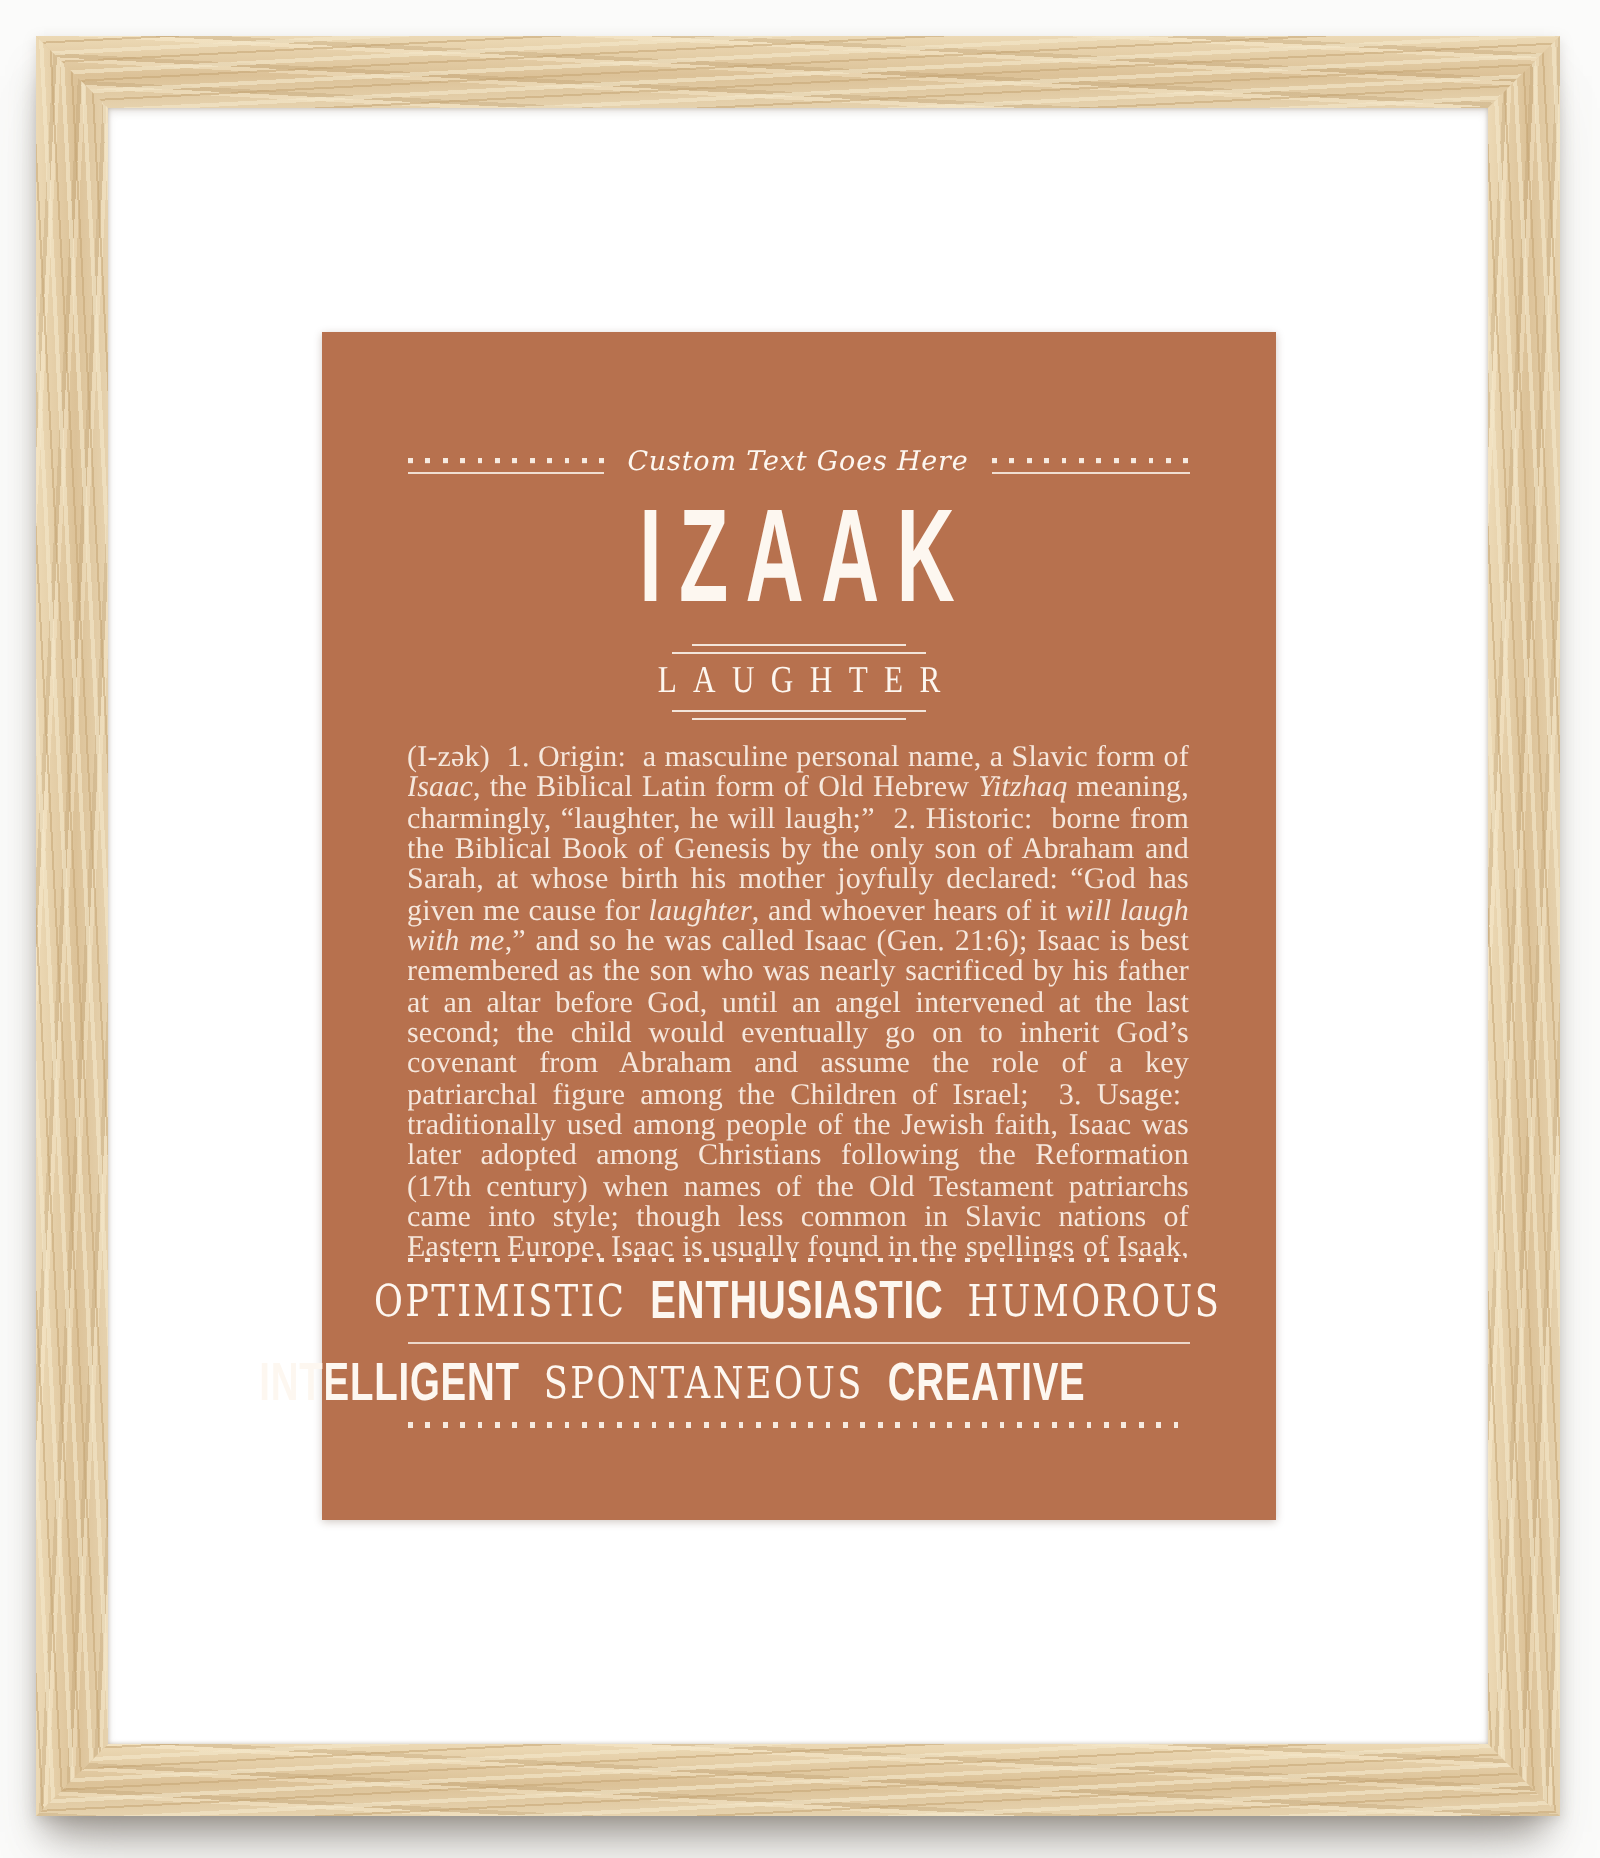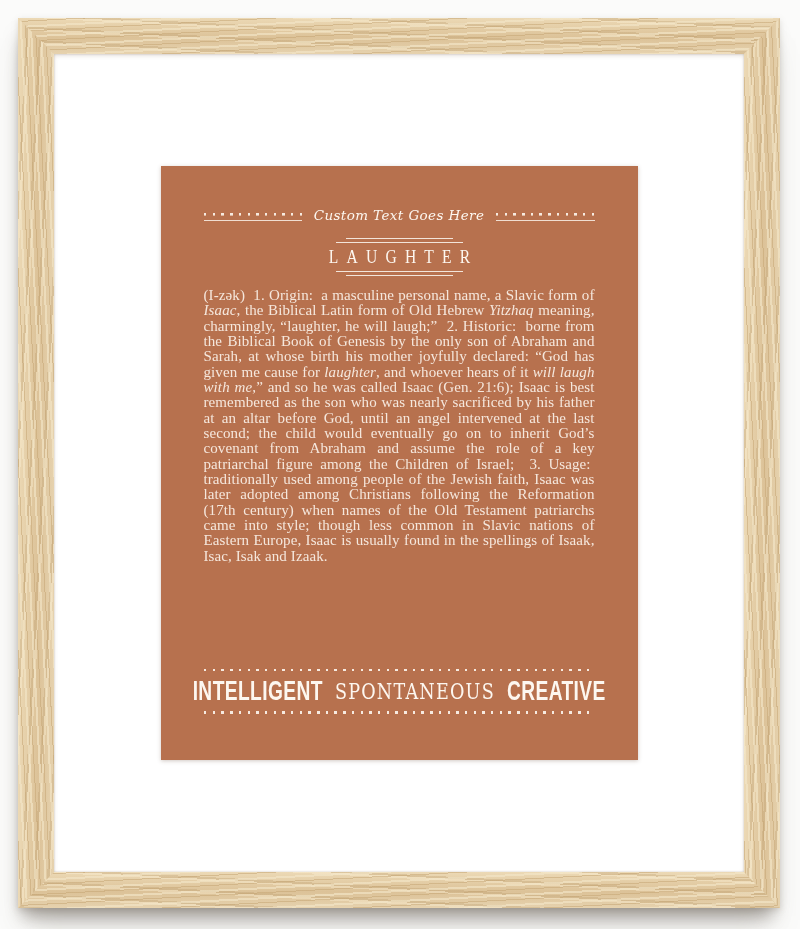--- a/index.html
+++ b/index.html
@@ -53,21 +53,21 @@
     display:flex;justify-content:center;align-items:flex-start;
   }
 
   
   .print{
     margin-top:112px;width:477px;height:594px;
     background:var(--print-bg);
     box-shadow:0 1px 4px rgba(70,40,20,.25);
     color:var(--print-text);
     display:flex;flex-direction:column;
-    padding:0 43px 46px;
+    padding:16px 43px 46px;
   }
 
   
   .header-row{margin-top:42px;display:flex;align-items:center;height:18px;}
   .orn{
     flex:1;height:8px;
     background:
       repeating-linear-gradient(90deg, rgba(250,241,232,.95) 0 2.4px, transparent 2.4px 8.7px) top left/100% 2.6px no-repeat,
       linear-gradient(rgba(250,241,232,.85),rgba(250,241,232,.85)) bottom left/100% 1px no-repeat;
   }
@@ -107,21 +107,21 @@
   }
   .desc i{font-style:italic;}
 
   
   .traits{flex-shrink:0;margin-top:auto;}
   .dotted{
     height:2.6px;
     background:repeating-linear-gradient(90deg, rgba(250,241,232,.95) 0 2.4px, transparent 2.4px 8.7px);
   }
   .trow{height:40px;display:flex;align-items:center;justify-content:center;overflow:visible;}
-  .trow + .trow{border-top:1px solid rgba(250,242,234,.8);}
+  .trow + .trow{border-top:1px solid rgba(250,242,234,.8);justify-content:flex-end;}
   .trow-inner{display:flex;align-items:baseline;gap:15px;white-space:nowrap;transform:scaleX(.8);}
   .trait-slab{font-family:"DejaVu Serif",serif;font-size:22px;letter-spacing:1.5px;color:var(--print-text-strong);}
   .trait-sans{font-family:"Liberation Sans",sans-serif;font-weight:700;font-size:24px;letter-spacing:.5px;color:var(--print-text-strong);display:inline-block;transform:scaleY(1.12);}
 </style>
 </head>
 <body>
 
 <div class="scene">
   <div class="frame">
     <div class="wood wood-top"></div>
@@ -131,39 +131,49 @@
     <div class="mat">
 
       <div class="print">
 
         <div class="header-row">
           <div class="orn"></div>
           <div class="script">Custom Text Goes Here</div>
           <div class="orn"></div>
         </div>
 
+        <div class="name-wrap">
+          <span class="name">IZAAK</span>
+        </div>
 
         <div class="meaning-group">
           <div class="rule-group">
             <div class="r short"></div>
             <div class="r long"></div>
           </div>
           <span class="meaning">LAUGHTER</span>
           <div class="rule-group">
             <div class="r long"></div>
             <div class="r short"></div>
           </div>
         </div>
 
         <p class="desc"><span>(I-zək)&nbsp; 1. Origin:&nbsp; a masculine personal name, a Slavic form of </span><i>Isaac</i><span>, the Biblical Latin form of Old Hebrew </span><i>Yitzhaq</i><span> meaning, charmingly, “laughter, he will laugh;”&nbsp; 2. Historic:&nbsp; borne from the Biblical Book of Genesis by the only son of Abraham and Sarah, at whose birth his mother joyfully declared: “God has given me cause for </span><i>laughter</i><span>, and whoever hears of it </span><i>will laugh with me</i><span>,” and so he was called Isaac (Gen. 21:6); Isaac is best remembered as the son who was nearly sacrificed by his father at an altar before God, until an angel intervened at the last second; the child would eventually go on to inherit God’s covenant from Abraham and assume the role of a key patriarchal figure among the Children of Israel;&nbsp; 3. Usage:&nbsp; traditionally used among people of the Jewish faith, Isaac was later adopted among Christians following the Reformation (17th century) when names of the Old Testament patriarchs came into style; though less common in Slavic nations of Eastern Europe, Isaac is usually found in the spellings of Isaak, Isac, Isak and Izaak.</span></p>
 
         <div class="traits">
           <div class="dotted"></div>
           <div class="trow">
               <div class="trow-inner">
+                <span class="trait-slab">OPTIMISTIC</span>
+                <span class="trait-sans">ENTHUSIASTIC</span>
+                <span class="trait-slab">HUMOROUS</span>
+              </div>
+            </div>
+          <div class="trow">
+              <div class="trow-inner">
                 <span class="trait-sans">INTELLIGENT</span>
                 <span class="trait-slab">SPONTANEOUS</span>
                 <span class="trait-sans">CREATIVE</span>
               </div>
             </div>
           <div class="dotted"></div>
         </div>
 
       </div>
     </div>

